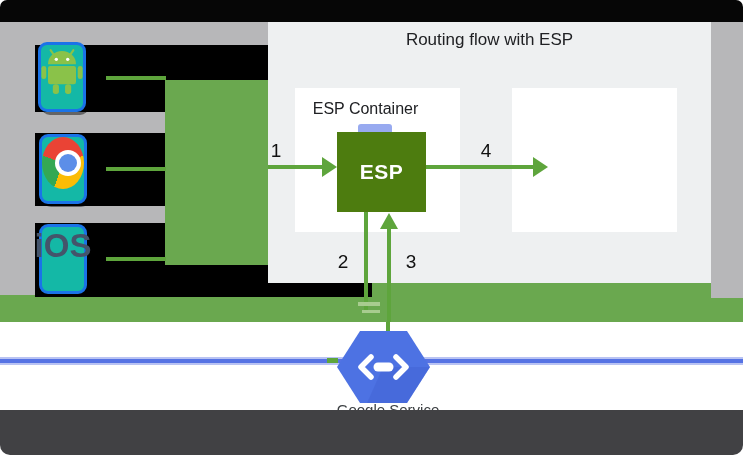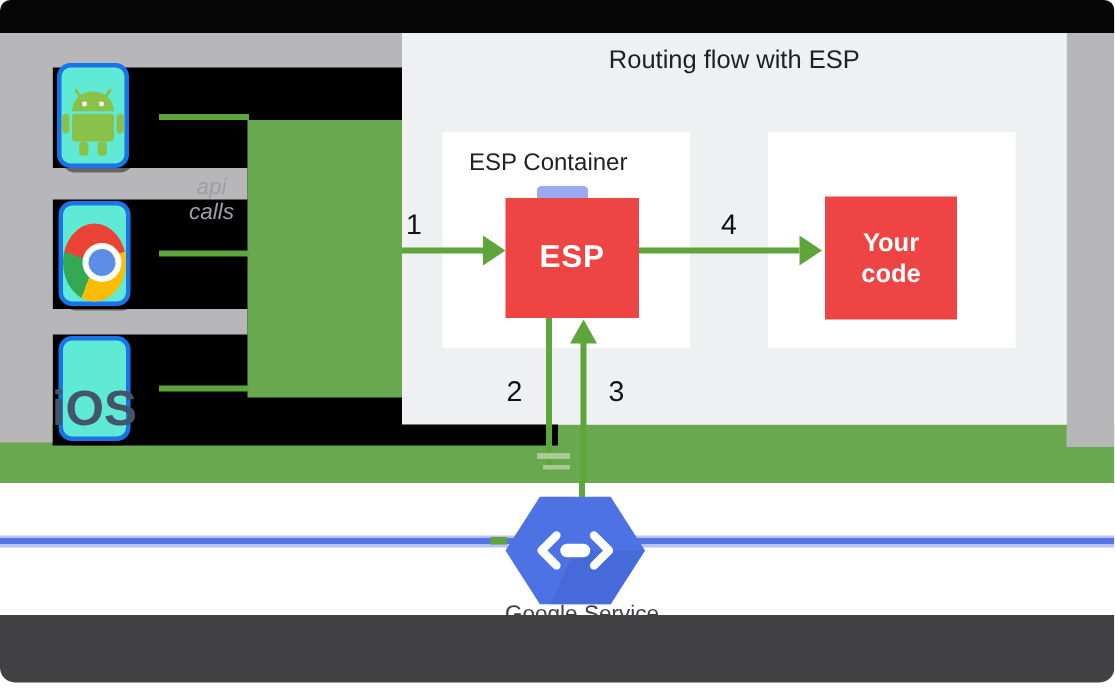--- a/index.html
+++ b/index.html
@@ -28,21 +28,21 @@
   
   .panel{left:268px;top:22px;width:443px;height:261px;background:#eef0f1;}
   .panel-title{left:268px;top:30px;width:443px;text-align:center;
                font-size:17px;color:#202124;}
   .container-box{width:165px;height:144px;background:#ffffff;}
   .esp-container{left:295px;top:88px;}
   .your-container{left:512px;top:88px;}
   .container-label{width:141px;text-align:center;font-size:16px;color:#202124;top:100px;}
   .esp-label{left:295px;}
   .your-label{left:512px;}
-  .blue-box{background:#ef4444;color:#ffffff;font-weight:bold;
+  .blue-box{background:#4d7c0f;color:#ffffff;font-weight:bold;
             display:flex;align-items:center;justify-content:center;text-align:center;}
   .esp-box{left:337px;top:132px;width:89px;height:80px;font-size:21px;letter-spacing:.5px;}
   .your-box{left:550px;top:131px;width:88px;height:82px;font-size:17px;line-height:21px;}
   .your-box span{display:block;width:54px;margin:0 auto;}
   .esp-tab{left:358px;top:124px;width:34px;height:9px;background:#98aaf0;border-radius:3px 3px 0 0;}
 
   
   .hline{height:4px;background:#5ea53c;}
   .vline{width:4px;background:#5ea53c;}
   .arrow1-line{left:268px;top:165px;width:55px;}
@@ -66,23 +66,23 @@
   .stub-left{left:327px;top:358px;width:11px;height:5px;background:#5ea53c;}
 
   
   .blue-line{left:0;top:357px;width:743px;height:8px;
     background:linear-gradient(to bottom,#b9c3f3 0%,#b9c3f3 25%,#5673e4 25%,#5673e4 75%,#b9c3f3 75%,#b9c3f3 100%);}
   .hexagon{left:337px;top:331px;width:93px;height:72px;}
   .footer-label{left:270px;top:401px;width:236px;text-align:center;
     font-size:15px;color:#3c4043;}
 
   
-  .tile{width:48px;height:70px;background:#5eead4;border:3px solid #1a73e8;border-radius:9px;
+  .tile{width:48px;height:70px;background:#14b8a6;border:3px solid #1a73e8;border-radius:9px;
         box-shadow:3px 3px 0 rgba(0,0,0,0.45);box-sizing:border-box;
-        display:flex;align-items:flex-end;justify-content:center;}
+        display:flex;align-items:flex-start;justify-content:center;}
   .tile-android{left:38px;top:42px;}
   .tile-chrome{left:39px;top:134px;}
   .tile-ios{left:39px;top:224px;}
   .ios-text{font-size:33px;font-weight:bold;color:#44546b;}
   .chrome-logo{width:52px;height:52px;border-radius:50%;position:relative;
     background:conic-gradient(from 0deg,#ea4335 0 70deg,#fbbc05 70deg 200deg,#34a853 200deg 290deg,#ea4335 290deg 360deg);}
   .chrome-logo .white-ring{position:absolute;left:13px;top:13px;width:26px;height:26px;border-radius:50%;background:#ffffff;}
   .chrome-logo .blue-dot{position:absolute;left:17px;top:17px;width:18px;height:18px;border-radius:50%;background:#5c8ee8;}
   .api-calls{left:118px;top:116px;width:46px;text-align:center;
     font-size:15px;line-height:17px;font-style:italic;color:#9aa0a6;}
@@ -107,23 +107,20 @@
 
   <div class="abs panel"></div>
   <div class="abs panel-title">Routing flow with ESP</div>
 
   <div class="abs container-box esp-container"></div>
   <div class="abs container-label esp-label">ESP Container</div>
   <div class="abs esp-tab"></div>
   <div class="abs blue-box esp-box">ESP</div>
 
   <div class="abs container-box your-container"></div>
-  <div class="abs blue-box your-box">
-    <span>Your code</span>
-  </div>
 
   <div class="abs hline arrow1-line"></div>
   <div class="abs arrow1-head"></div>
   <div class="abs hline arrow4-line"></div>
   <div class="abs arrow4-head"></div>
   <div class="abs vline line2"></div>
   <div class="abs vline line3"></div>
   <div class="abs arrow3-head"></div>
   <div class="abs step step1">1</div>
   <div class="abs step step2">2</div>
@@ -162,17 +159,16 @@
   </div>
   <div class="abs tile tile-chrome">
     <div class="chrome-logo">
       <div class="white-ring"></div>
       <div class="blue-dot"></div>
     </div>
   </div>
   <div class="abs tile tile-ios">
     <span class="ios-text">iOS</span>
   </div>
-  <div class="abs api-calls">api calls</div>
 
   <div class="abs bottom-band"></div>
   <div class="abs top-band"></div>
 </div>
 
 </body></html>

